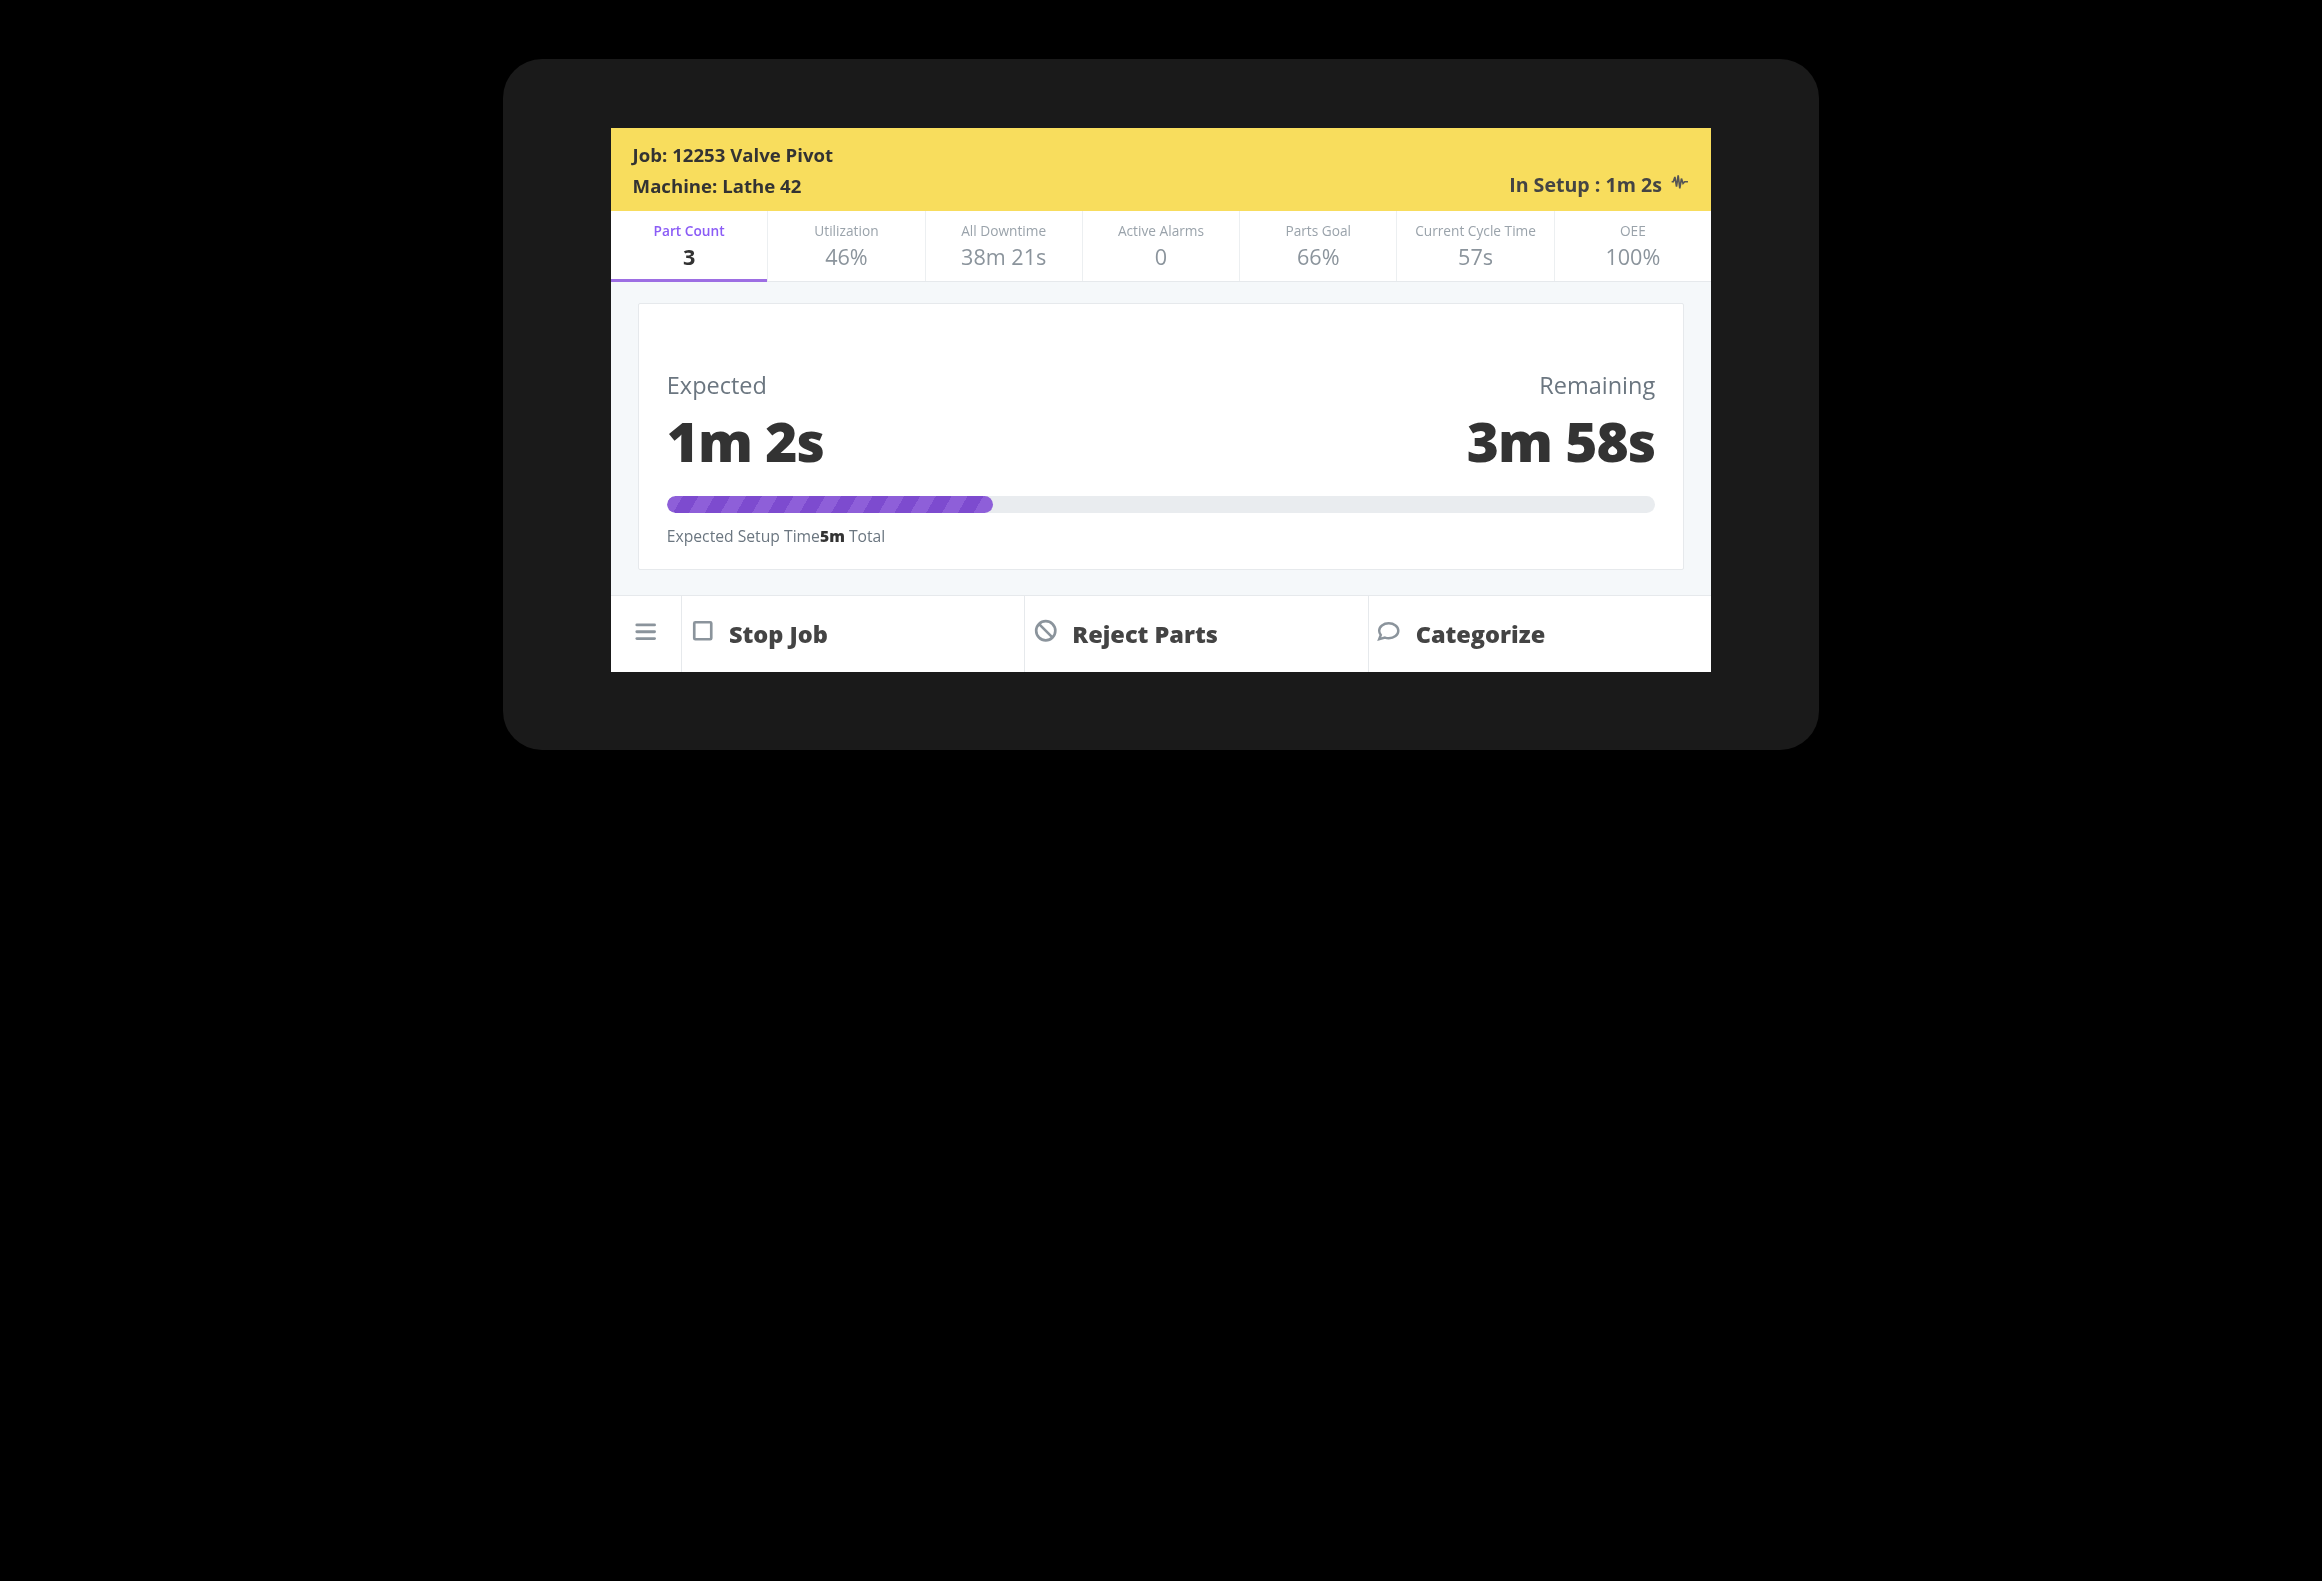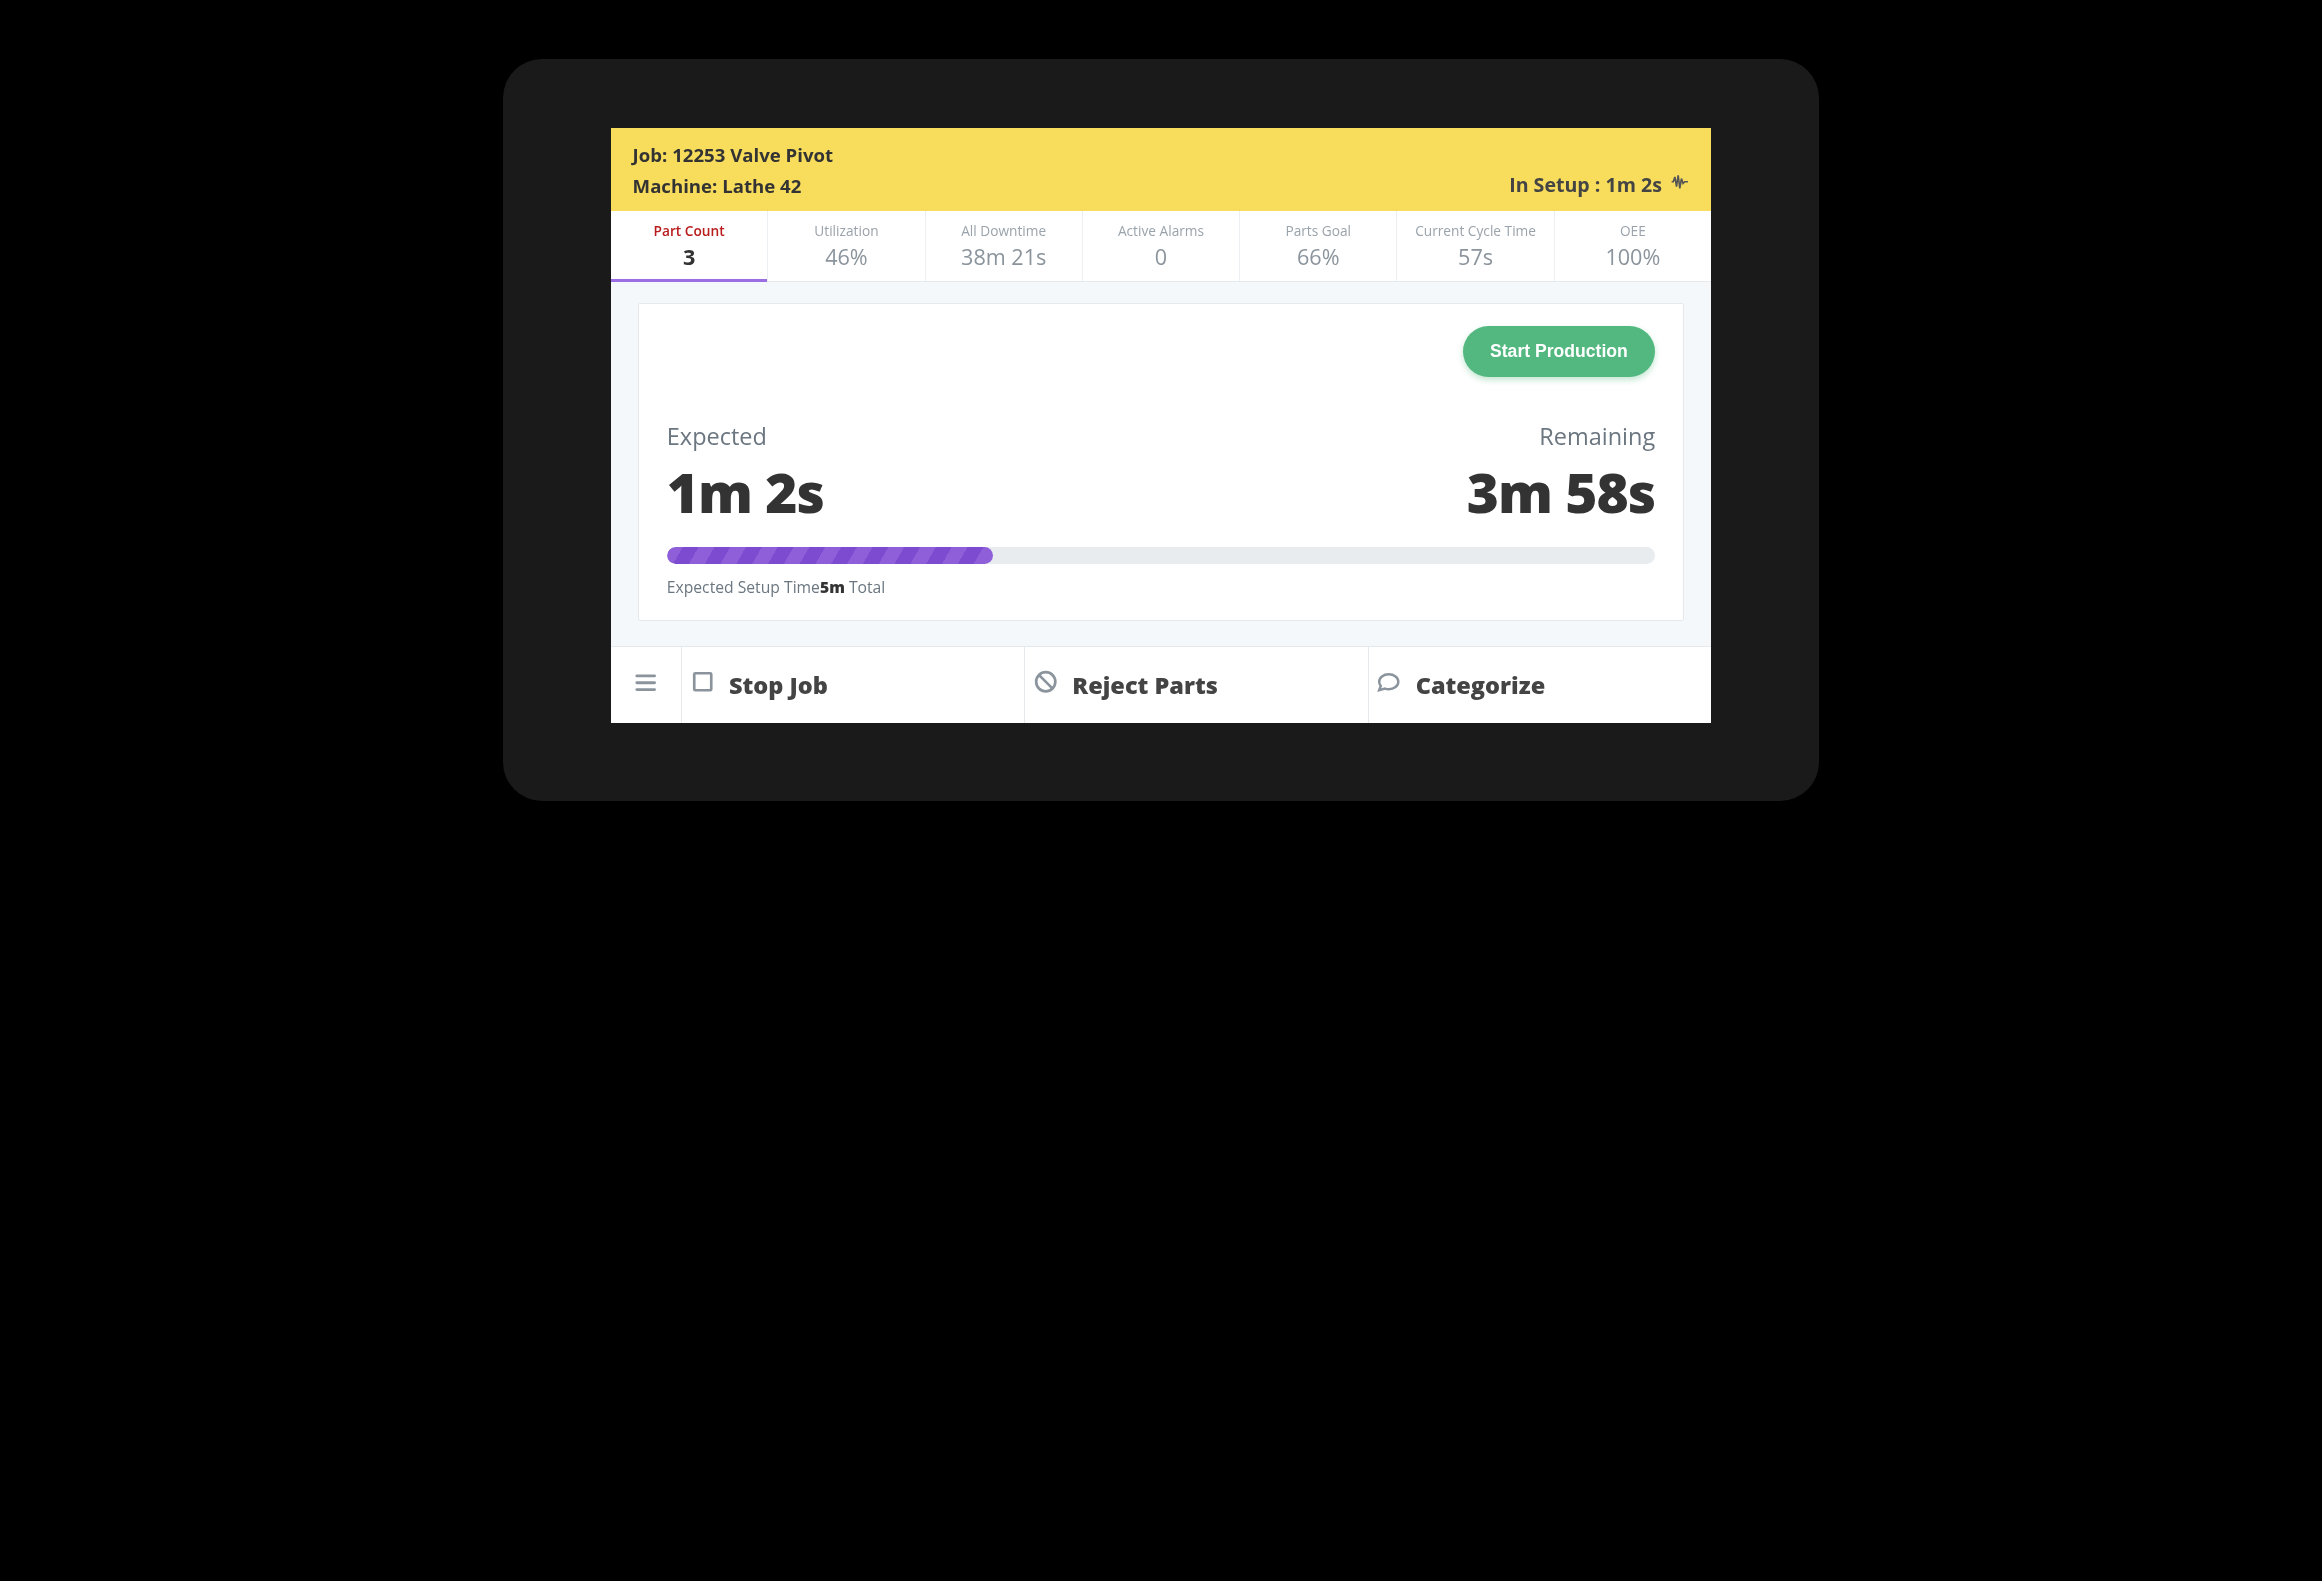--- a/index.html
+++ b/index.html
@@ -52,21 +52,21 @@
   .metric {
     flex: 1;
     text-align: center;
     padding: 9.8px 3.9px 9.8px;
     border-right: 1px solid #eceff1;
     position: relative;
   }
   .metric:last-child { border-right: none; }
   .metric .m-label { font-size: 13.7px; color: #9aa3ab; margin-bottom: 2px; }
   .metric .m-value { font-size: 21.6px; font-weight: 400; color: #8b949c; }
-  .metric.active .m-label { color: #b91c1c; font-weight: 600; }
+  .metric.active .m-label { color: #8b5cf6; font-weight: 600; }
   .metric.active .m-value { color: #333; font-weight: 700; }
   .metric.active::after {
     content: "";
     position: absolute;
     left: 0; right: 0; bottom: -1px;
     height: 2.9px;
     background: #9d6ee3;
   }
 
   
@@ -216,23 +216,20 @@
           <div class="m-value">57s</div>
         </div>
         <div class="metric">
           <div class="m-label">OEE</div>
           <div class="m-value">100%</div>
         </div>
       </div>
 
     <div class="main">
       <div class="card">
-        <div class="card-top">
-          <button class="start-btn">Start Production</button>
-        </div>
         <div class="timers">
           <div class="timer-block">
             <span class="timer-label">Expected</span>
             <span class="timer-value">1m 2s</span>
           </div>
           <div class="timer-block right">
             <span class="timer-label">Remaining</span>
             <span class="timer-value">3m 58s</span>
           </div>
         </div>

